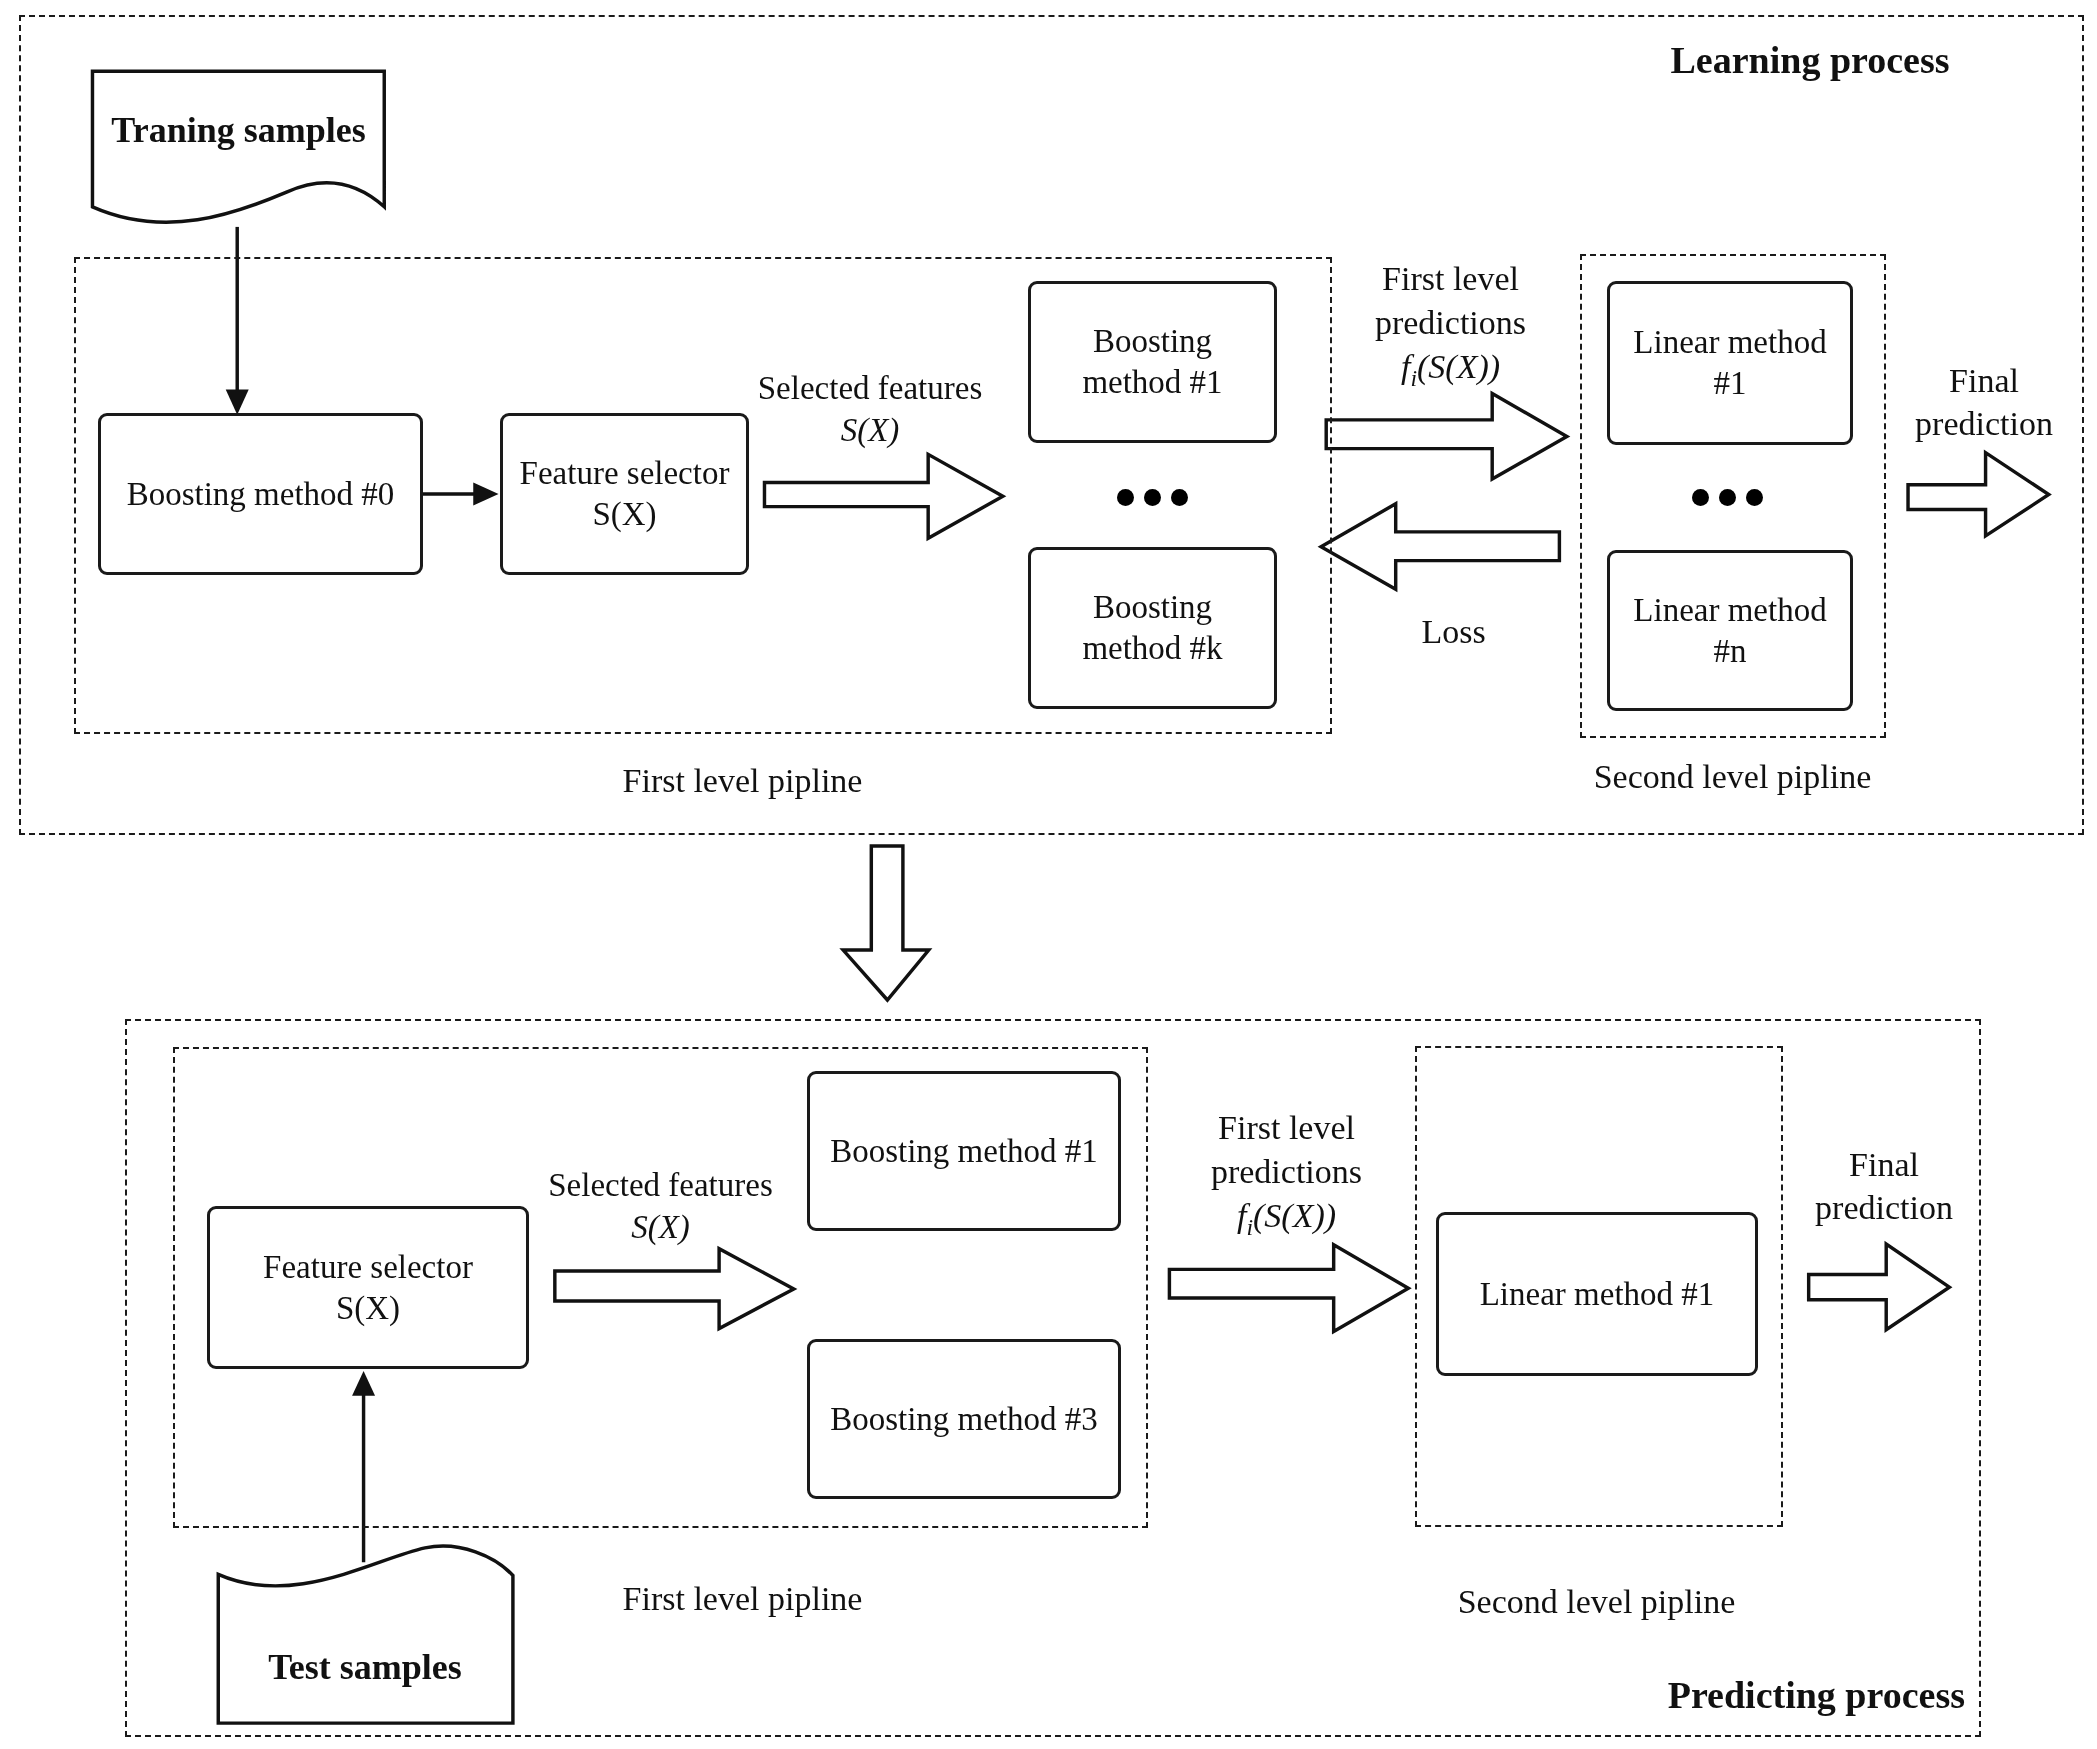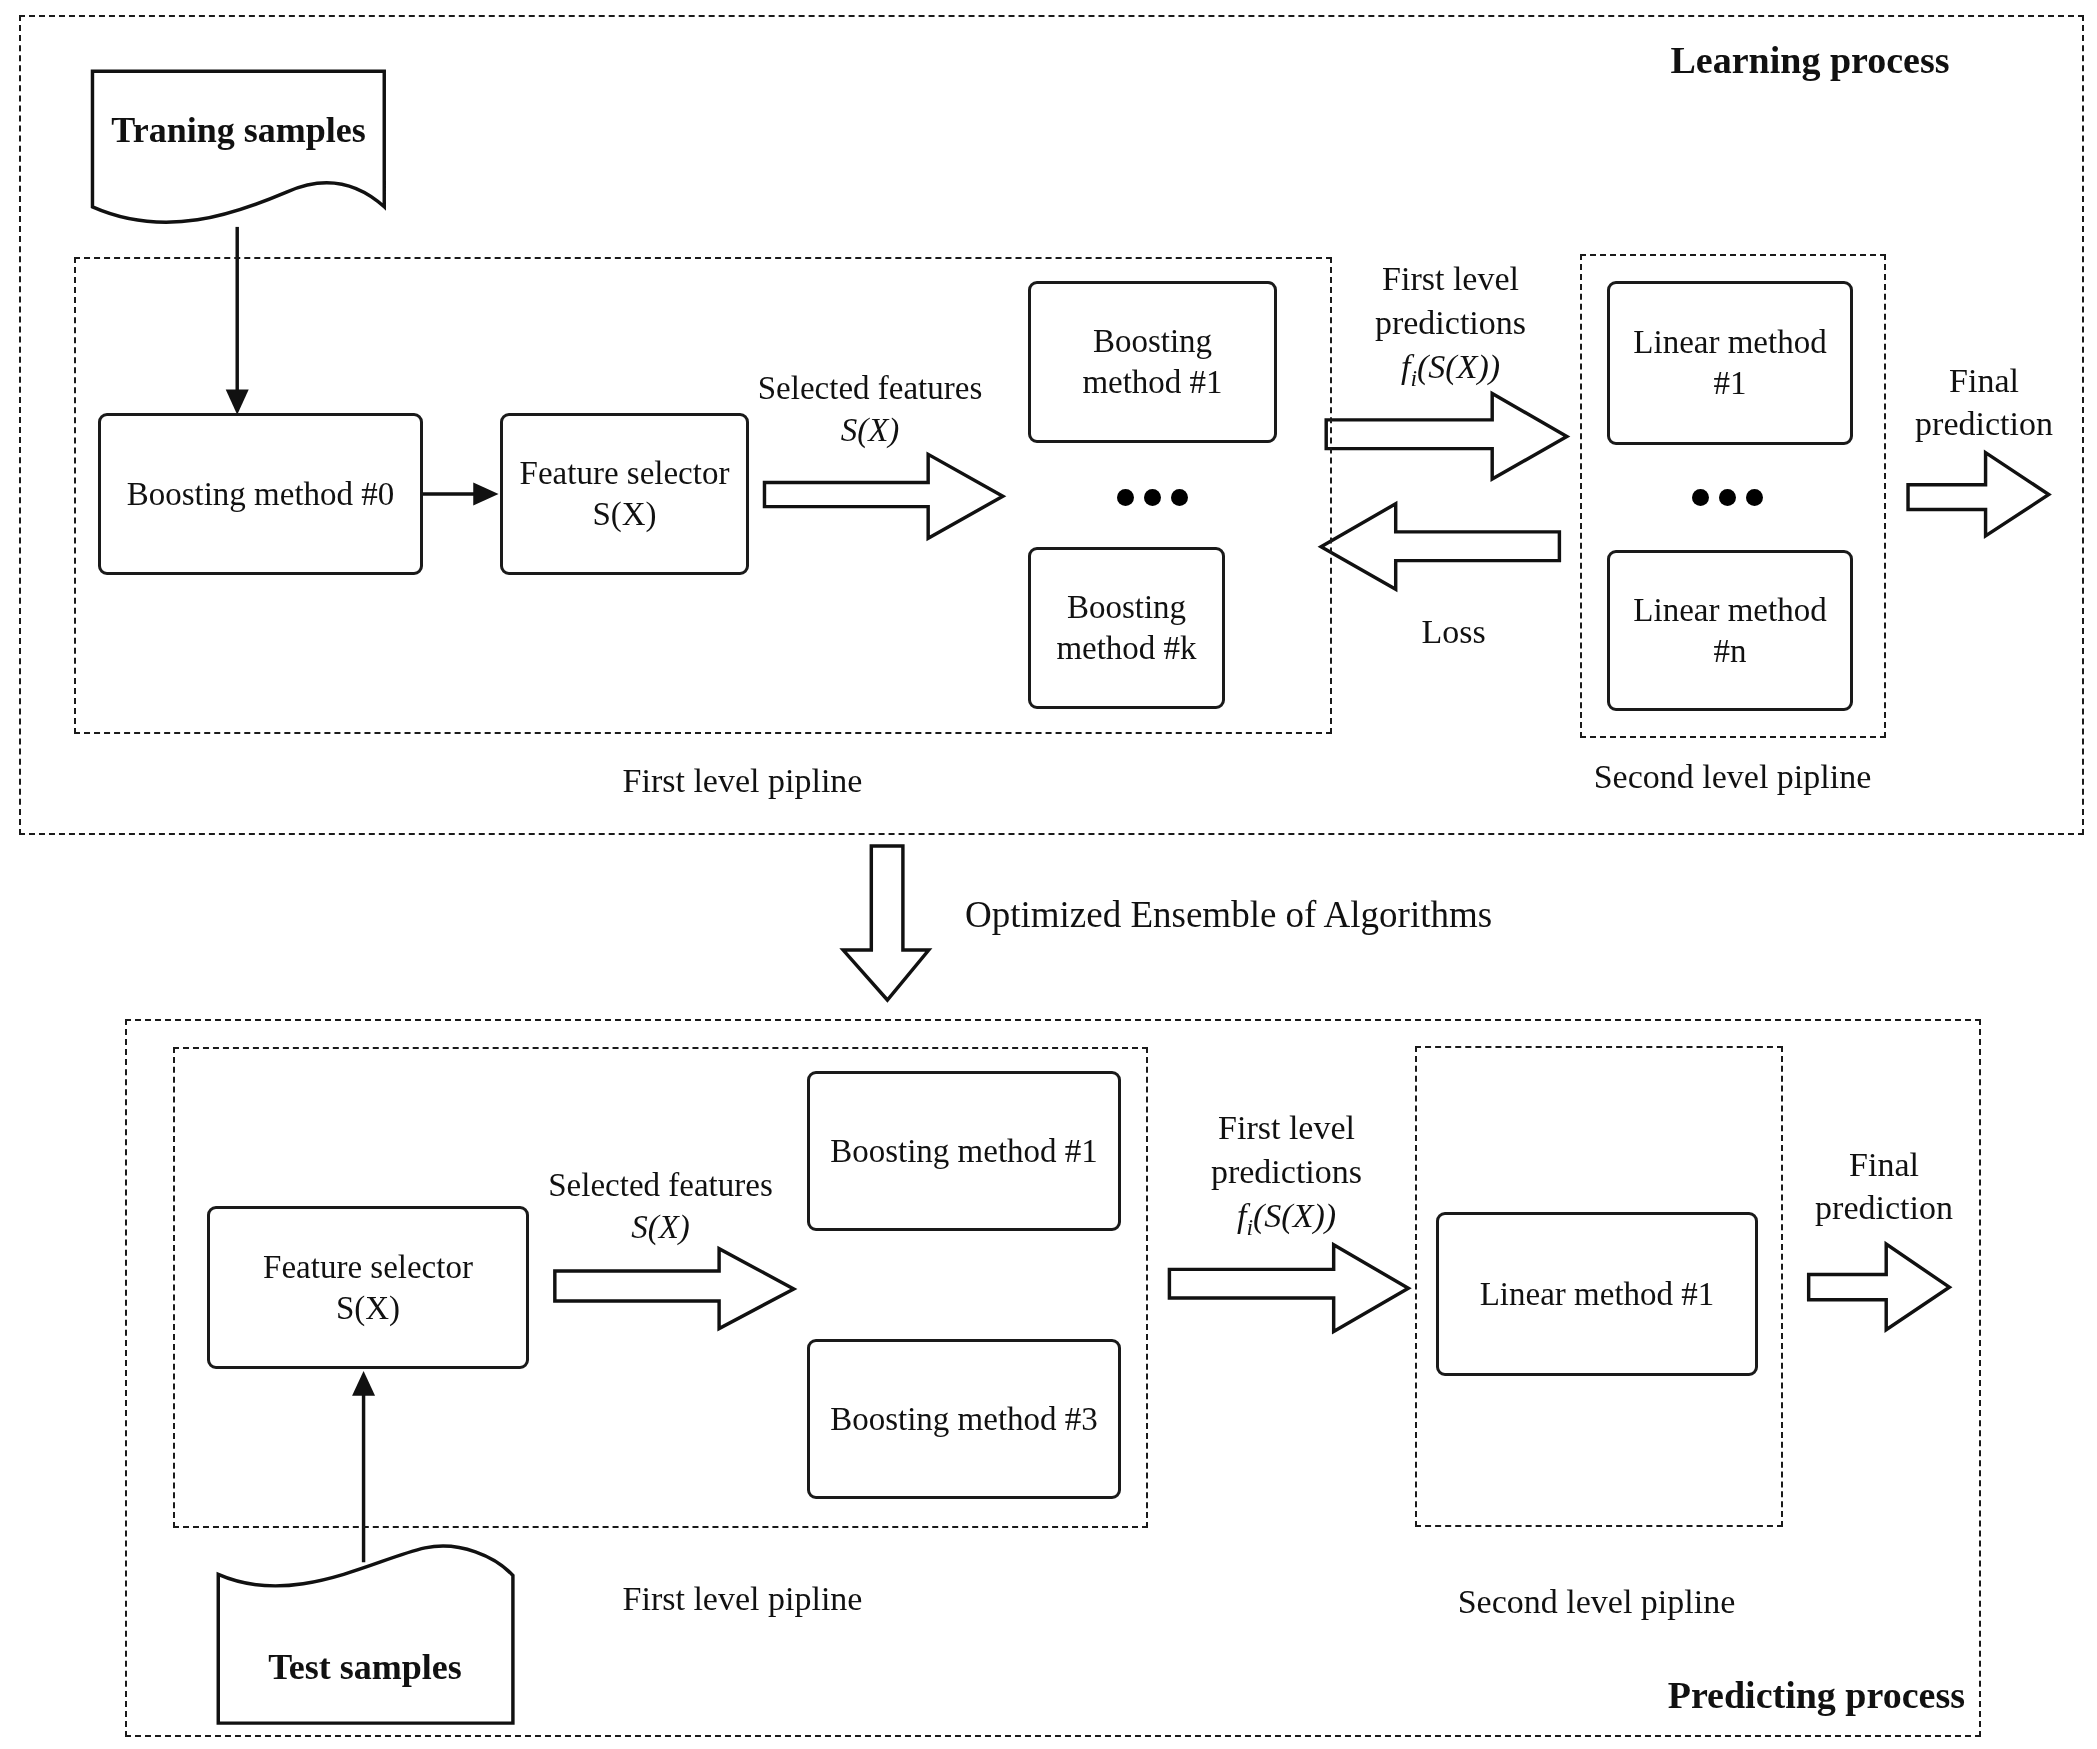--- a/index.html
+++ b/index.html
@@ -101,21 +101,21 @@
   </div>
 
   <div class="box" style="left:1028px;top:281px;width:249px;height:162px;">Boosting method #1</div>
 
   <div class="dots" style="left:1117px;top:489px;">
     <span class="dot"></span>
     <span class="dot"></span>
     <span class="dot"></span>
   </div>
 
-  <div class="box" style="left:1028px;top:547px;width:197px;height:162px;">Boosting method #k</div>
+  <div class="box" style="left:1028px;top:547px;width:249px;height:162px;">Boosting method #k</div>
 
   <div class="lbl" style="left:556px;top:759px;width:373px;">First level pipline</div>
 
   <div class="lbl" style="left:1324px;top:257px;width:253px;line-height:1.29;">
     <span>First level</span><br>
     <span>predictions</span><br>
     <span class="it"><span class="it">f</span><sub>i</sub><span class="it">(S(X))</span></span>
   </div>
 
   <div class="lbl" style="left:1379px;top:610px;width:149px;">Loss</div>
@@ -132,21 +132,20 @@
 
   <div class="box" style="left:1607px;top:550px;width:246px;height:161px;padding:0 23px;">Linear method #n</div>
 
   <div class="lbl" style="left:1560px;top:755px;width:345px;">Second level pipline</div>
 
   <div class="lbl" style="left:1898px;top:359px;width:172px;">
     <span>Final</span><br>
     <span>prediction</span>
   </div>
 
-  <div class="lbl opt" style="left:965px;top:892px;width:592px;text-align:left;">Optimized Ensemble of Algorithms</div>
 
   <div class="dashed" style="left:125px;top:1019px;width:1856px;height:718px;"></div>
 
   <div class="lbl title right" style="left:1563px;top:1671px;width:402px;">Predicting process</div>
 
   <div class="dashed" style="left:173px;top:1047px;width:975px;height:481px;"></div>
 
   <div class="box" style="left:207px;top:1206px;width:322px;height:163px;">Feature selector S(X)</div>
 
   <div class="lbl" style="left:520px;top:1165px;width:281px;font-size:33px;">

